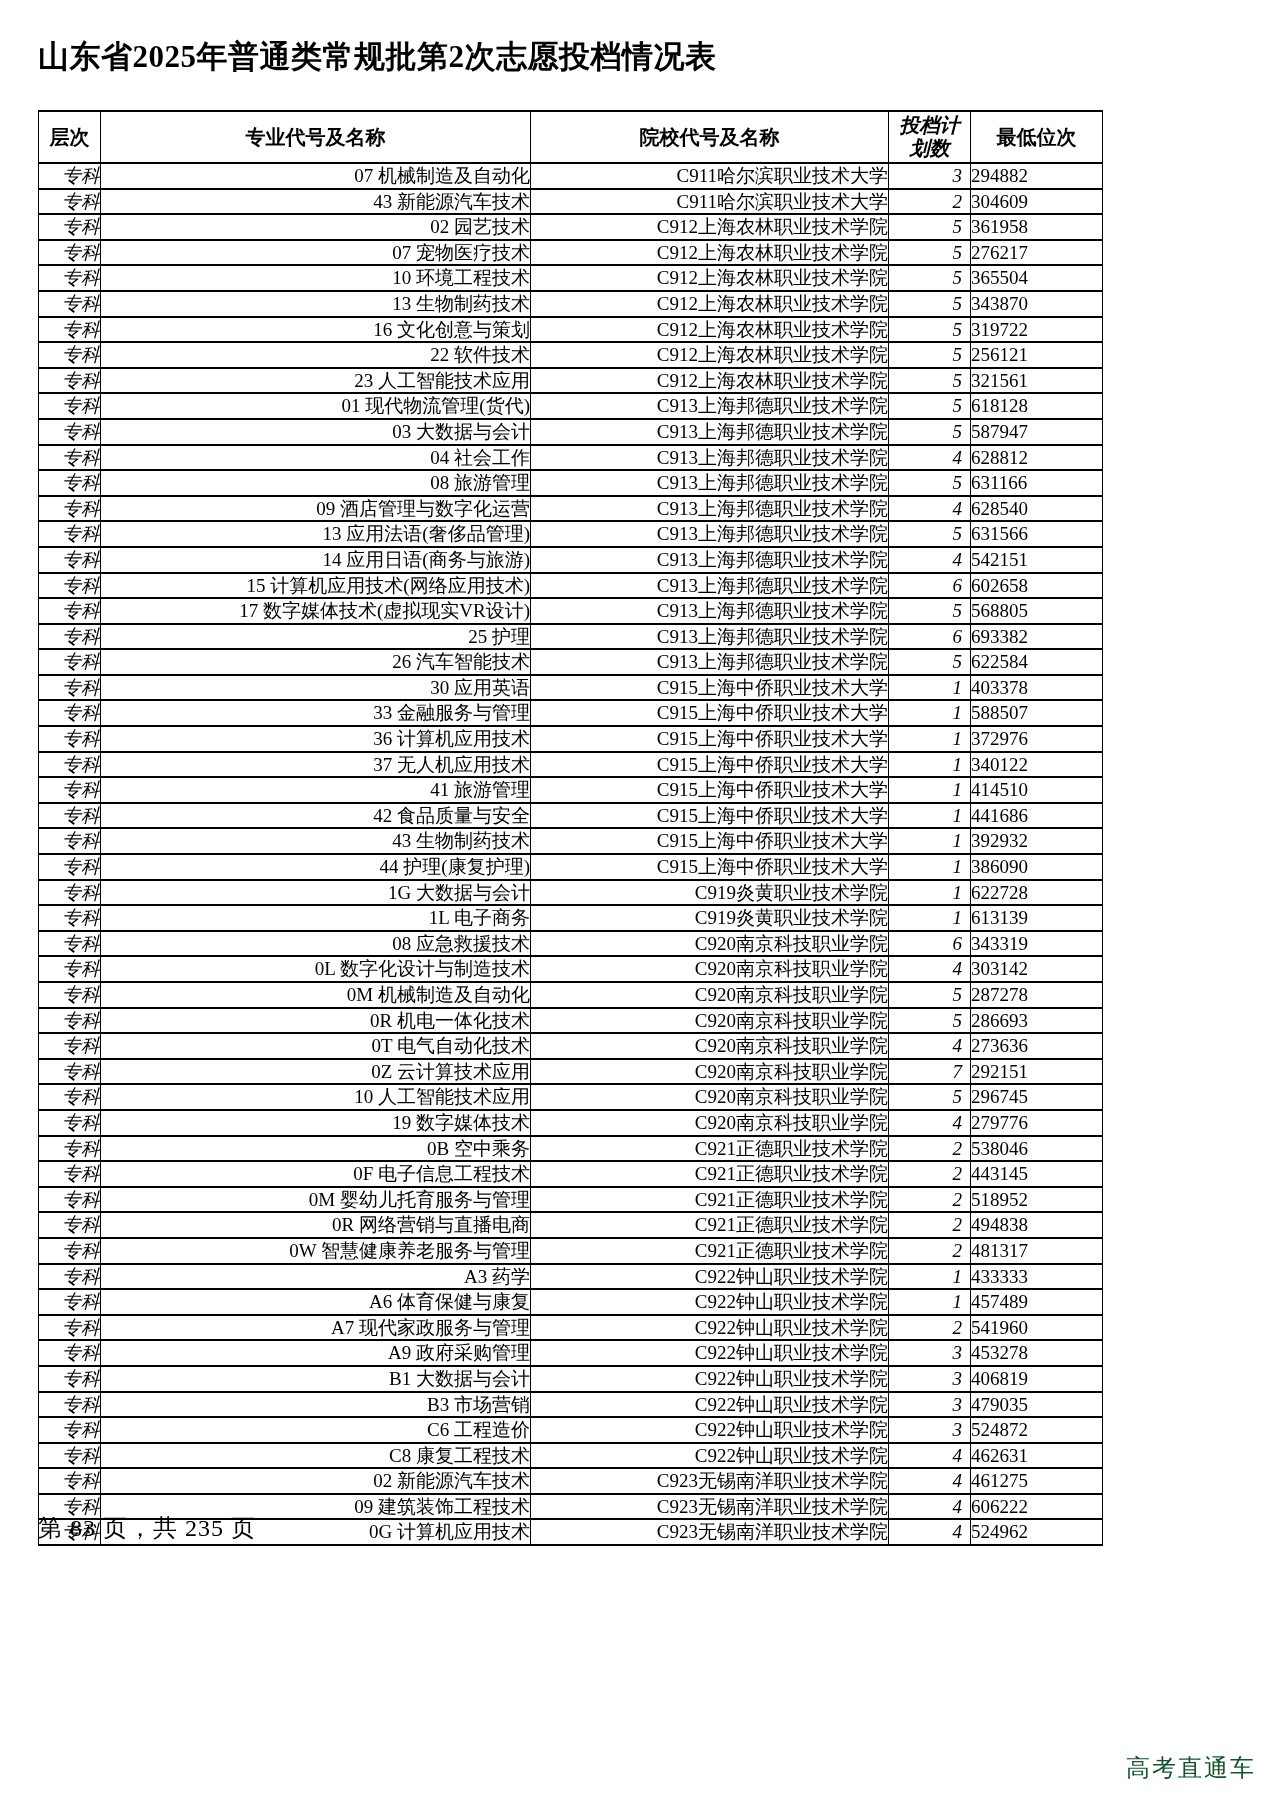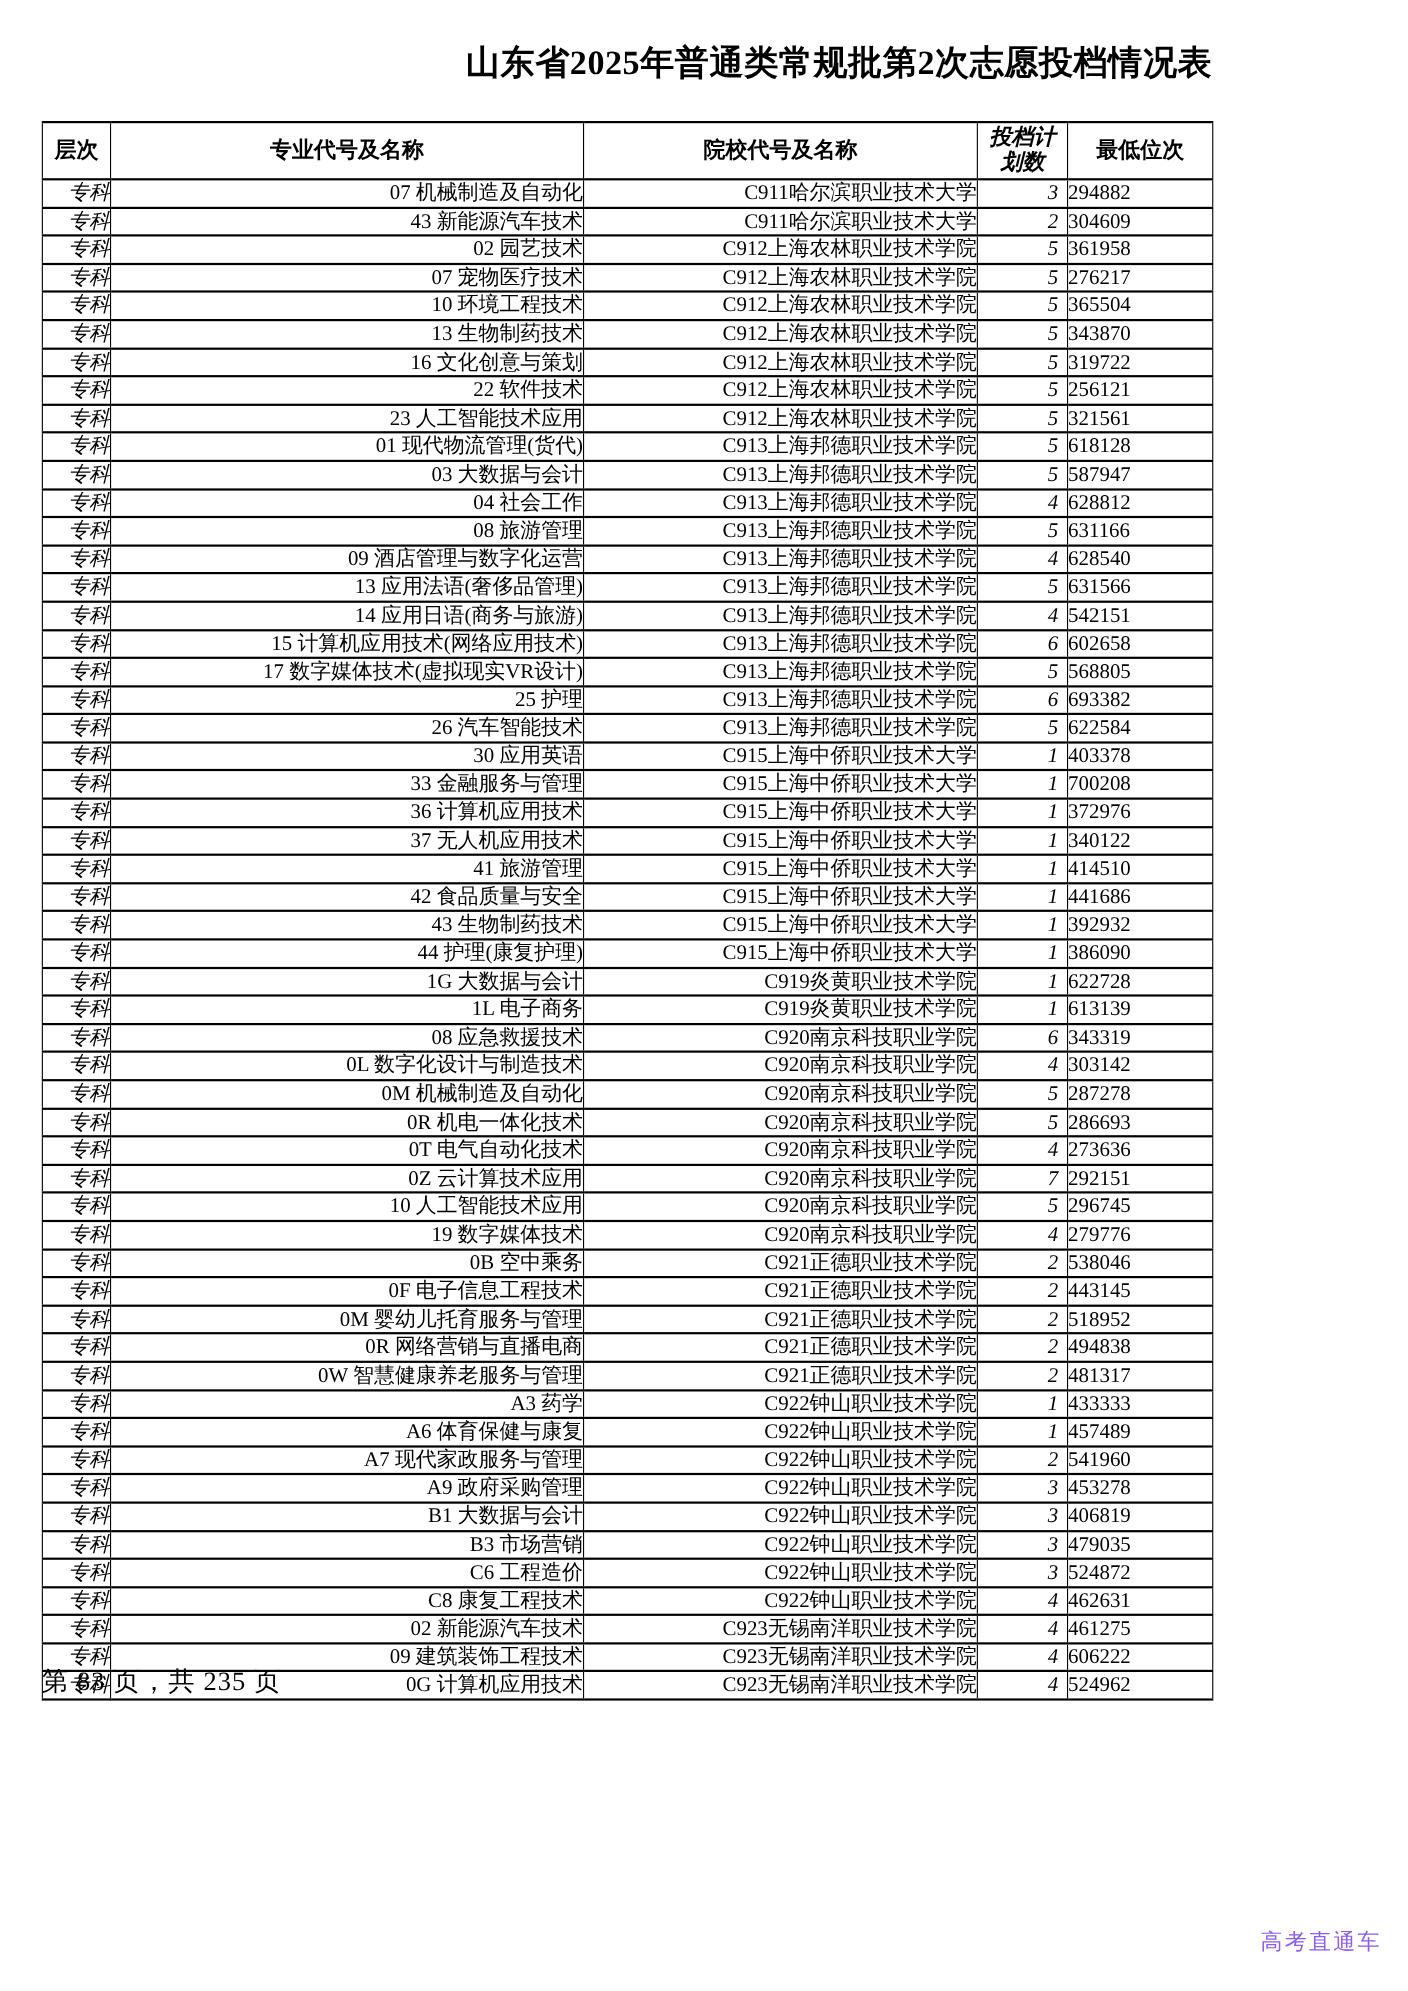--- a/index.html
+++ b/index.html
@@ -6,21 +6,21 @@
   html,body { background:#ffffff; }
   body {
     width:1280px; height:1810px;
     position:relative;
     font-family:"Liberation Serif","DejaVu Serif",serif;
     color:#000;
     overflow:hidden;
   }
   .title {
     position:absolute; top:36px; left:38px; width:1064px;
-    text-align:right;
+    text-align:left;
     font-size:31px; font-weight:bold;
     letter-spacing:0.5px;
     white-space:nowrap;
   }
   table.data-table {
     position:absolute; top:78px; left:38px;
     width:1064px;
     border-collapse:collapse;
     table-layout:fixed;
     margin-top:32px;
@@ -54,22 +54,22 @@
   td.col-college { text-align:right;  padding:0 0 0 6px; }
   td.col-plan    { text-align:right; padding:0 8px 0 0; }
   td.col-rank    { padding:0 26px 0 0; }
   .footer {
     position:absolute; top:1512px; left:38px; width:1064px;
     font-size:24px;
     letter-spacing:1px;
   }
   .watermark {
     position:absolute; top:1752px; right:24px;
-    font-size:20px;
-    color:#8b5cf6;
+    font-size:24px;
+    color:#14532d;
     letter-spacing:2px;
   }
 </style>
 </head>
 <body>
 
 <div class="title">山东省2025年普通类常规批第2次志愿投档情况表</div>
 
 <table class="data-table">
   <thead>
@@ -227,21 +227,21 @@
         <td class="col-major">30 应用英语</td>
         <td class="col-college">C915上海中侨职业技术大学</td>
         <td class="col-plan">1</td>
         <td class="col-rank">403378</td>
       </tr>
       <tr>
         <td class="col-level">专科</td>
         <td class="col-major">33 金融服务与管理</td>
         <td class="col-college">C915上海中侨职业技术大学</td>
         <td class="col-plan">1</td>
-        <td class="col-rank">700208</td>
+        <td class="col-rank">588507</td>
       </tr>
       <tr>
         <td class="col-level">专科</td>
         <td class="col-major">36 计算机应用技术</td>
         <td class="col-college">C915上海中侨职业技术大学</td>
         <td class="col-plan">1</td>
         <td class="col-rank">372976</td>
       </tr>
       <tr>
         <td class="col-level">专科</td>

